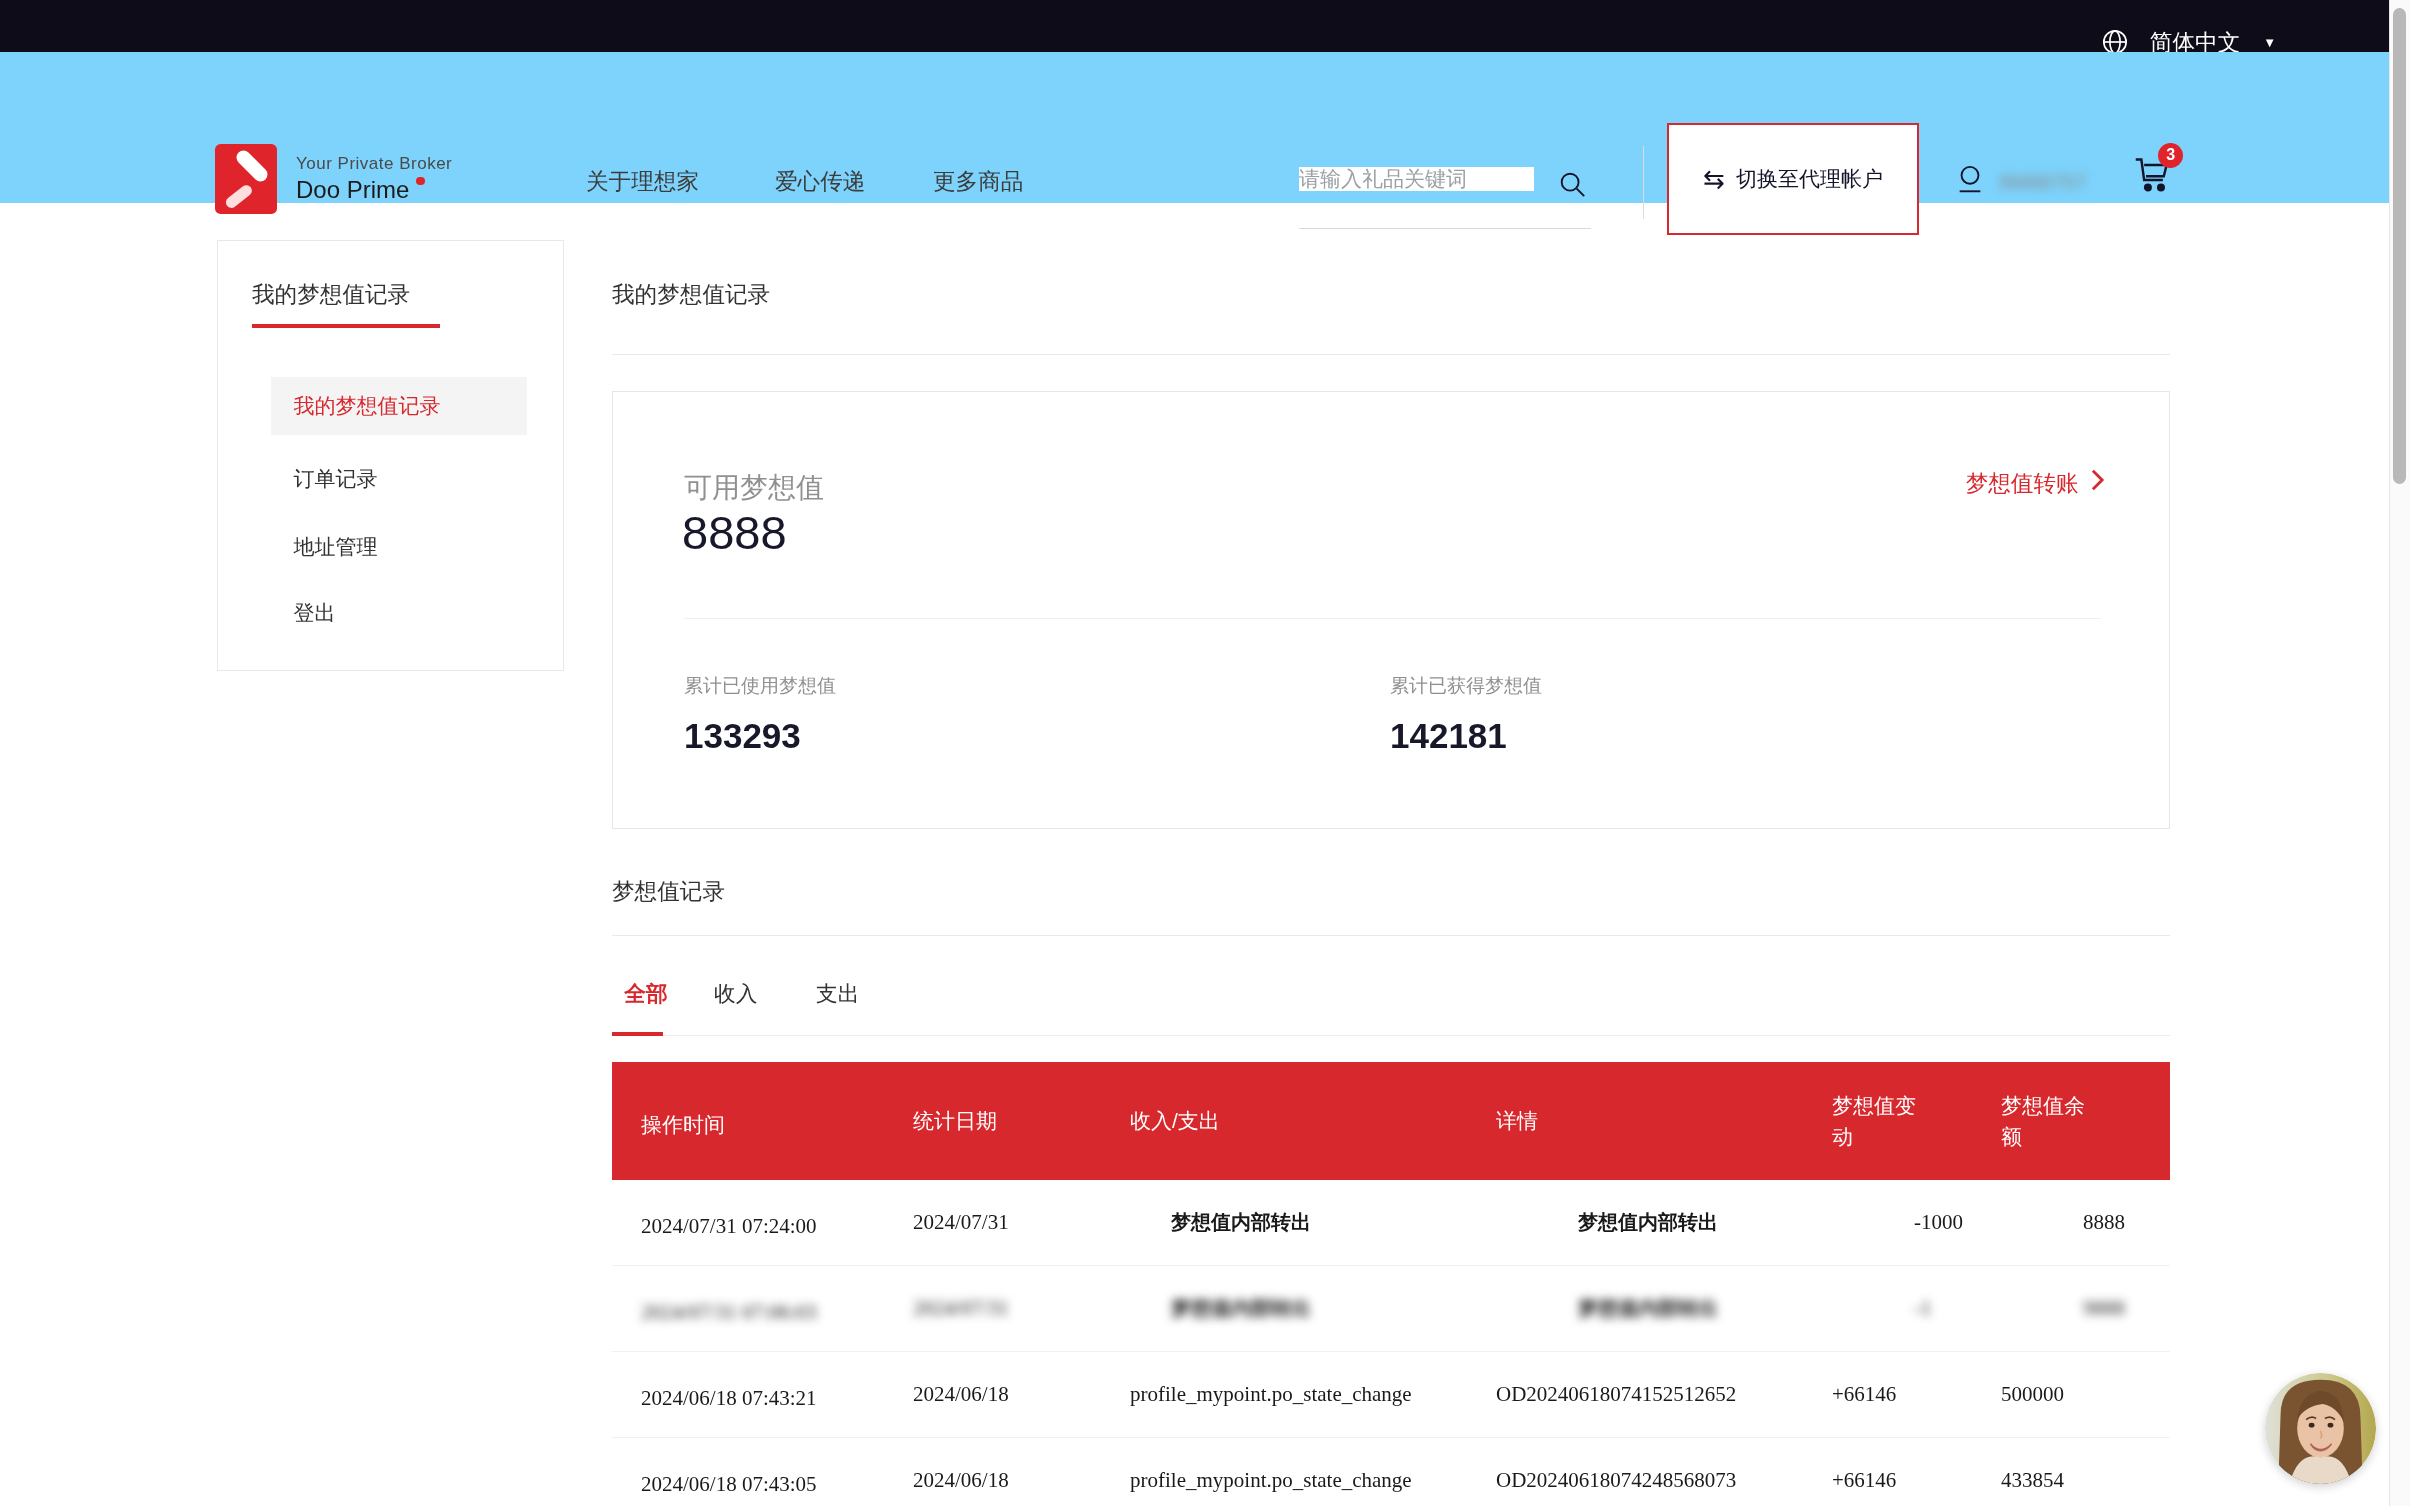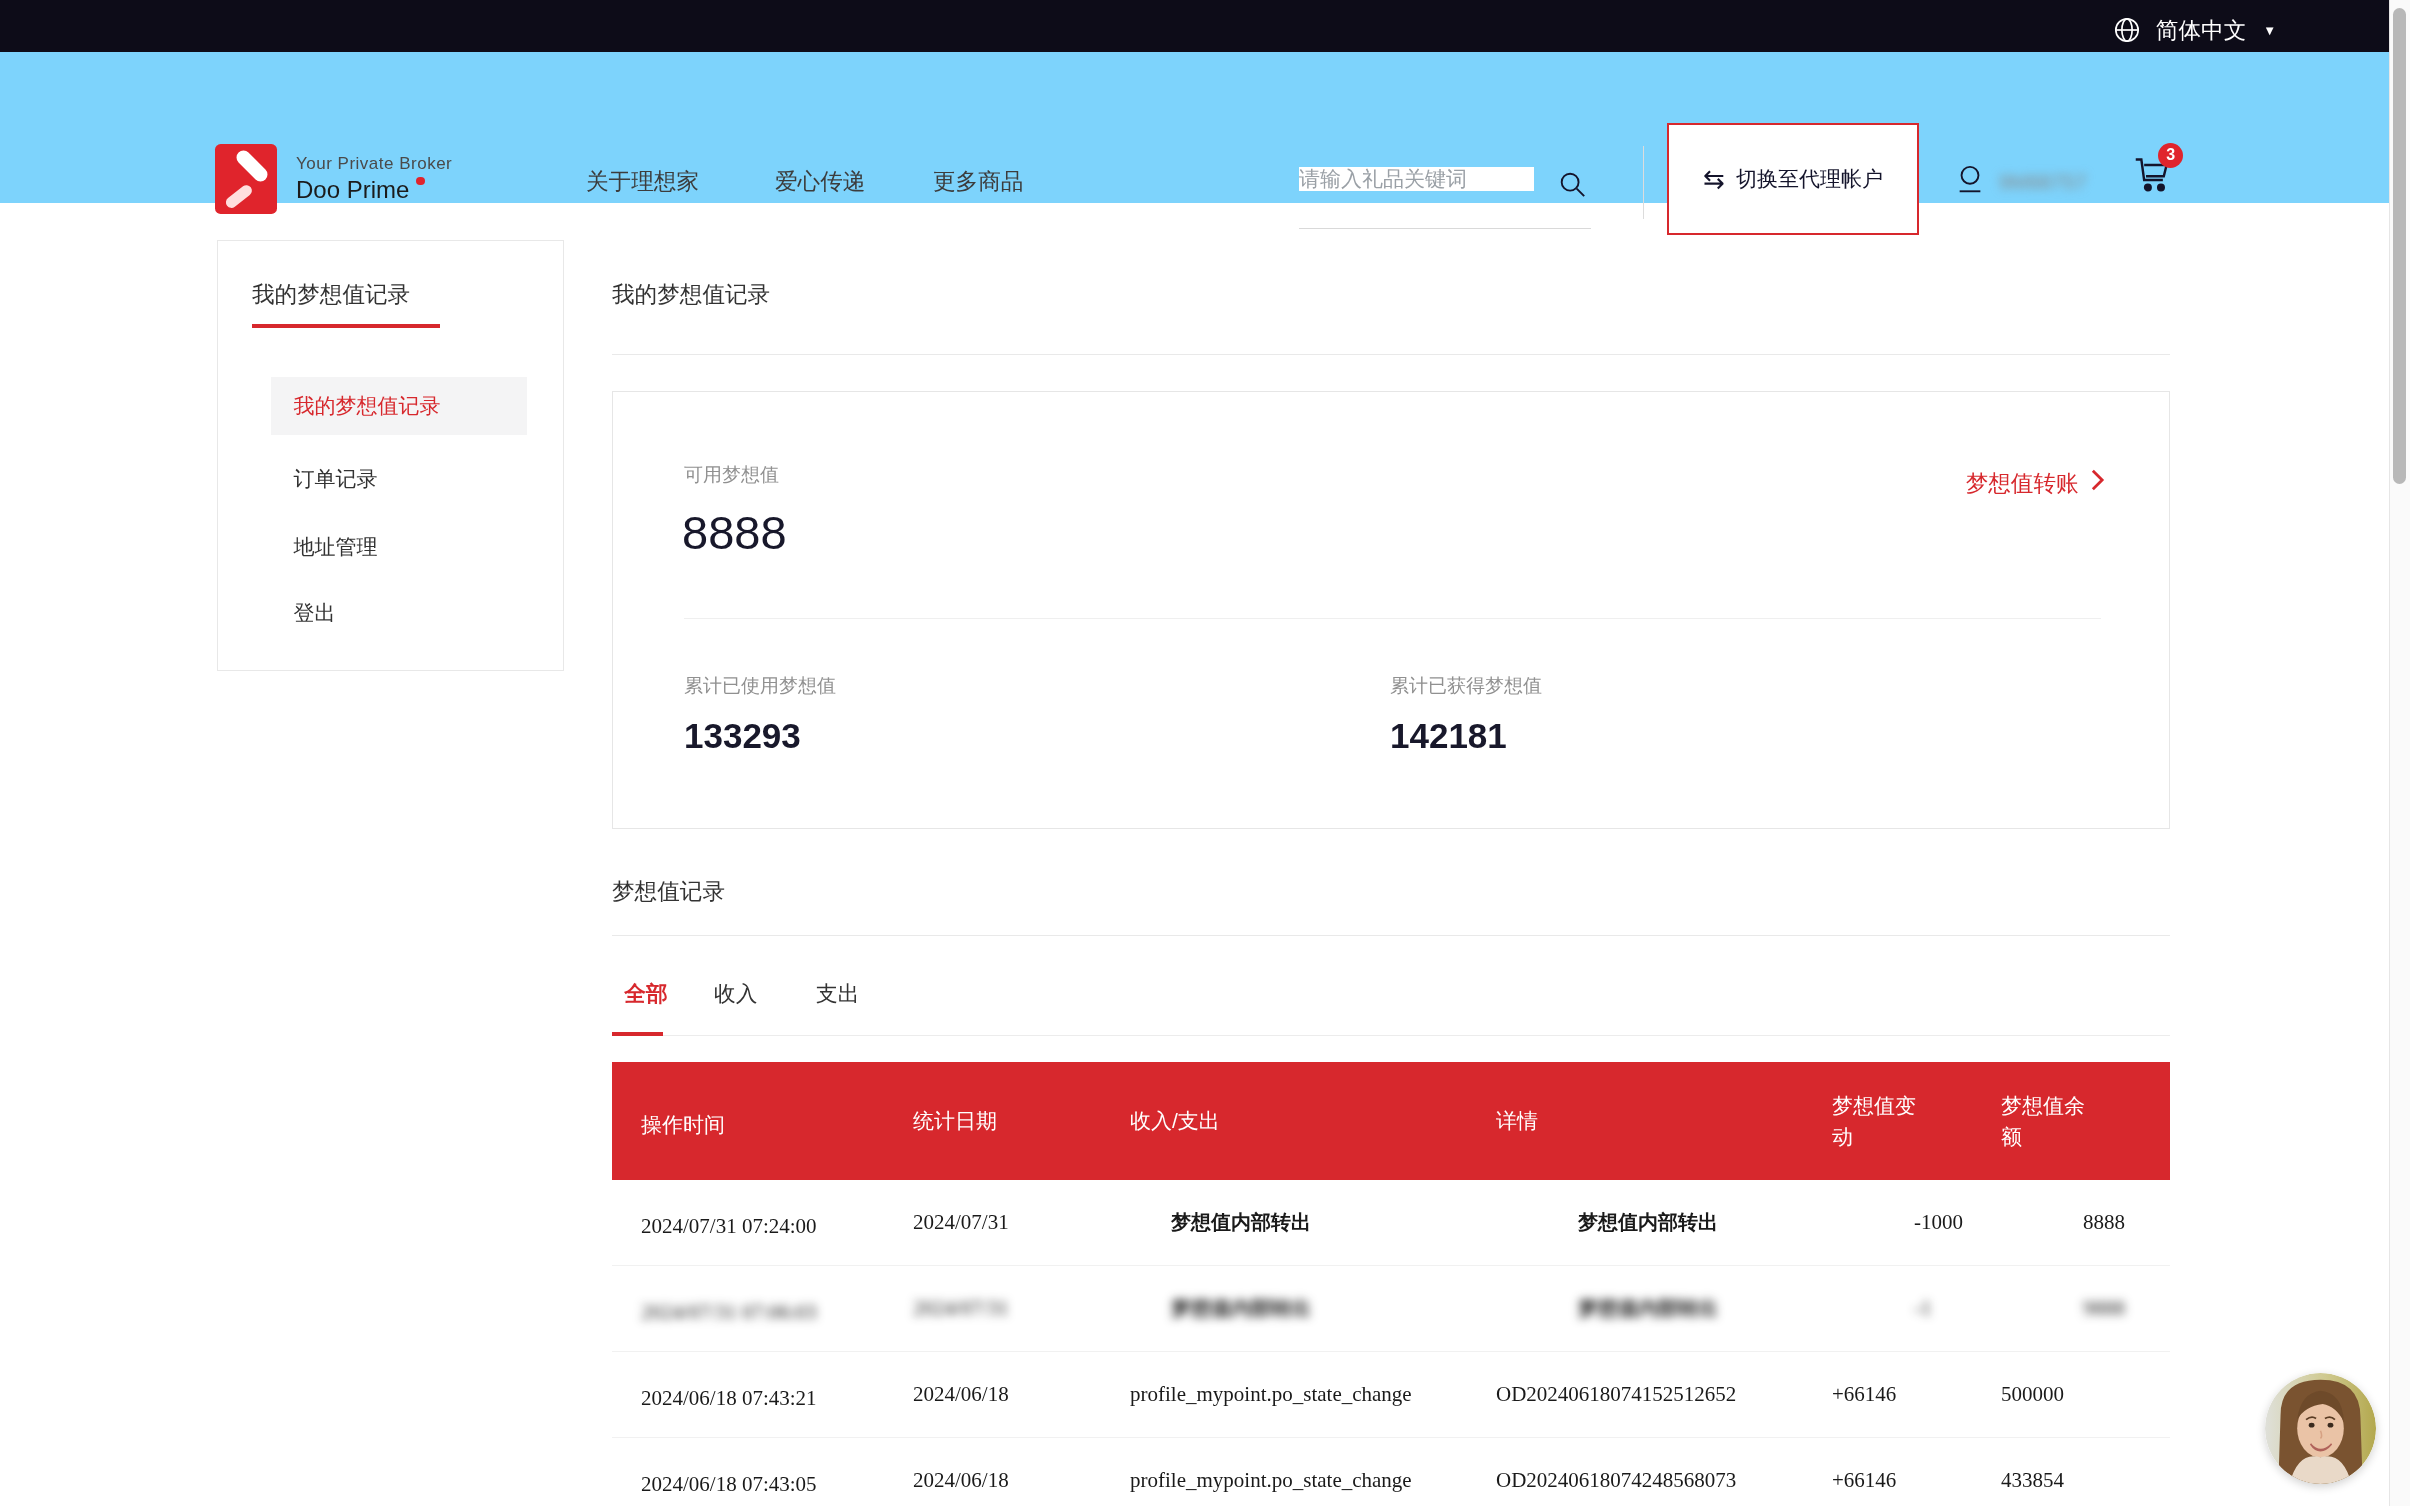--- a/index.html
+++ b/index.html
@@ -1,22 +1,22 @@
 <!DOCTYPE html>
 <html style="font-size:15px"><head>
 <meta charset="utf-8">
 <style>
   * { margin:0; padding:0; box-sizing:border-box; }
   html,body { width:2411px; height:1507px; background:#fff; overflow:hidden;
     font-family:"Liberation Sans", sans-serif; color:#333; }
 
   
   .topbar { position:absolute; left:0; top:0; right:21px; height:52px; background:#0d0c18; }
-  .lang { position:absolute; right:113px; top:4px; height:52px; display:flex; align-items:center;
-    gap:15px; color:#fff; font-size:22.6px; cursor:pointer; }
+  .lang { position:absolute; right:113px; top:16px; height:52px; display:flex; align-items:center;
+    gap:21px; color:#fff; font-size:22.6px; cursor:pointer; }
   .lang svg { display:block; }
   .lang .caret { font-size:13px; margin-left:1.9px; }
 
   
   .header { position:absolute; left:0; top:52px; width:2390px; height:151px; background:#7dd3fc; }
   .logo { position:absolute; left:215px; top:92px; display:flex; gap:19px; align-items:center; }
   .logo-mark { width:62px; height:70px; background:#e0242c; border-radius:5.6px; position:relative; }
   .logo-mark i { position:absolute; background:#fff; border-radius:9.4px; }
   .logo-mark .s1 { width:38px; height:14px; right:5.6px; top:15px; transform:rotate(45deg); }
   .logo-mark .s2 { width:30px; height:11.3px; left:9.4px; bottom:11.3px; transform:rotate(-38deg); background:#ffdede; }
@@ -57,21 +57,21 @@
   .side-item { position:absolute; left:53px; right:36px; height:58px; display:flex; align-items:center;
     padding-left:22.6px; font-size:21px; color:#333; cursor:pointer; }
   .side-item.active { background:#f4f4f5; color:#d7282d; }
   .si-0 { top:136px; } .si-1 { top:209px; } .si-2 { top:277px; } .si-3 { top:343px; }
 
   
   .main-title { position:absolute; left:612px; top:279px; font-size:22.6px; color:#333; }
   .main-divider { position:absolute; left:612px; top:354px; width:1558px; height:0.9px; background:#e9e9e9; }
 
   .card { position:absolute; left:612px; top:391px; width:1558px; height:438px; border:0.9px solid #e6e6e6; }
-  .card-label { position:absolute; left:71px; top:70px; font-size:19px; color:#909090; }
+  .card-label { position:absolute; left:71px; top:77px; font-size:28px; color:#909090; }
   .card-value { position:absolute; left:69px; top:113px; font-size:47px; font-weight:500; color:#18182b; }
   .transfer-link { position:absolute; right:62px; top:75px; display:flex; align-items:center; gap:9.4px;
     color:#d7282d; font-size:22.6px; cursor:pointer; }
   .card-hr { position:absolute; left:71px; right:68px; top:226px; height:0.9px; background:#efefef; }
   .stat { position:absolute; top:281px; }
   .stat-1 { left:71px; } .stat-2 { left:777px; }
   .stat .s-label { font-size:19px; color:#909090; }
   .stat .s-value { font-size:35px; font-weight:600; color:#18182b; margin-top:17px; }
 
   .section-title { position:absolute; left:612px; top:876px; font-size:22.6px; color:#333; }

